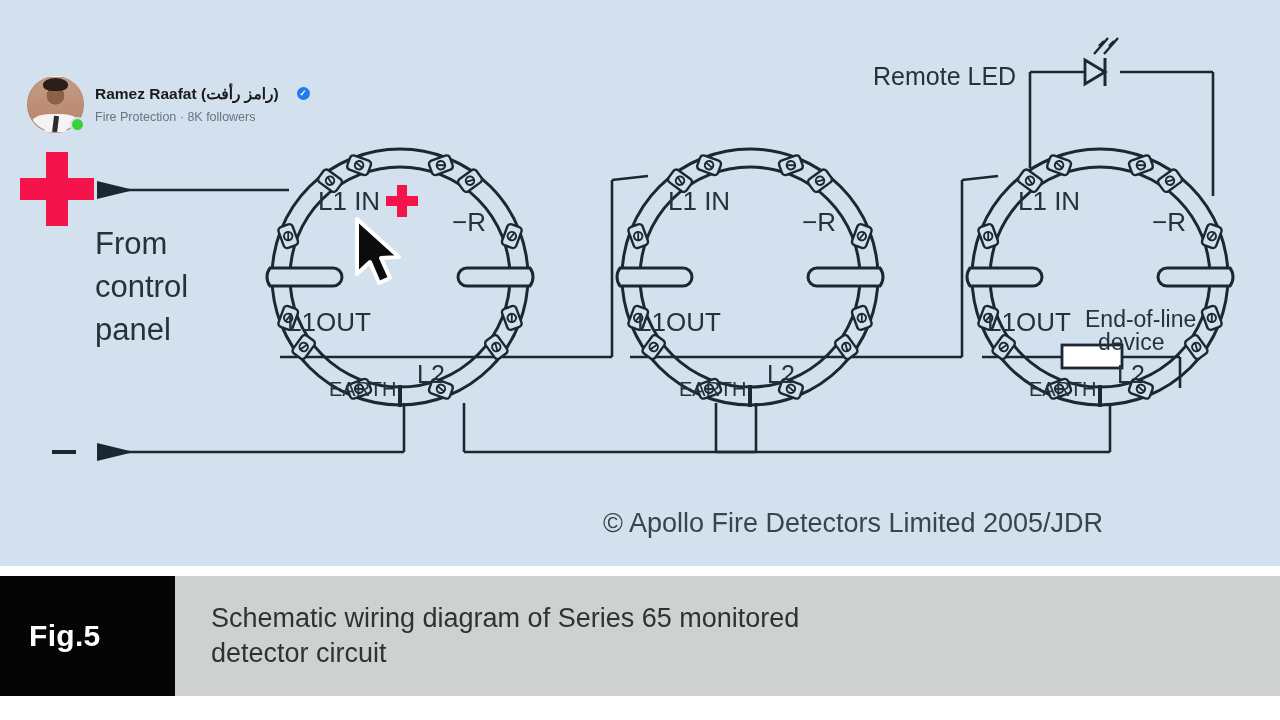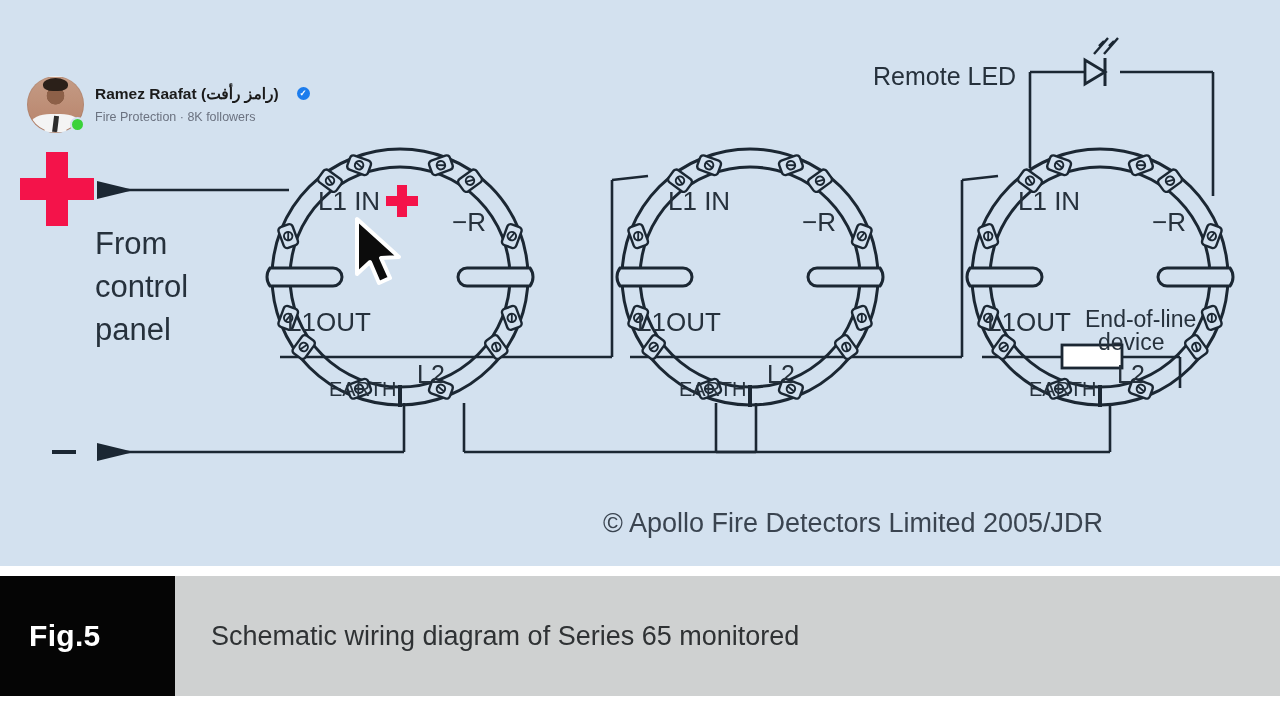--- a/index.html
+++ b/index.html
@@ -268,16 +268,17 @@
       <path d="M5 3 L5 58 L18 46 L27 67 L38 62 L29 42 L47 41 Z" fill="#0c0c0c" stroke="#ffffff" stroke-width="4" stroke-linejoin="round"></path>
     </svg>
   </div>
 
   <div class="caption-band">
     <div class="fig-box">
       <span class="fig-label">Fig.5</span>
     </div>
     <div class="caption-text">
       <span>Schematic wiring diagram of Series 65 monitored</span>
+      <span>detector circuit</span>
     </div>
   </div>
 
 </div>
 
 </body></html>

